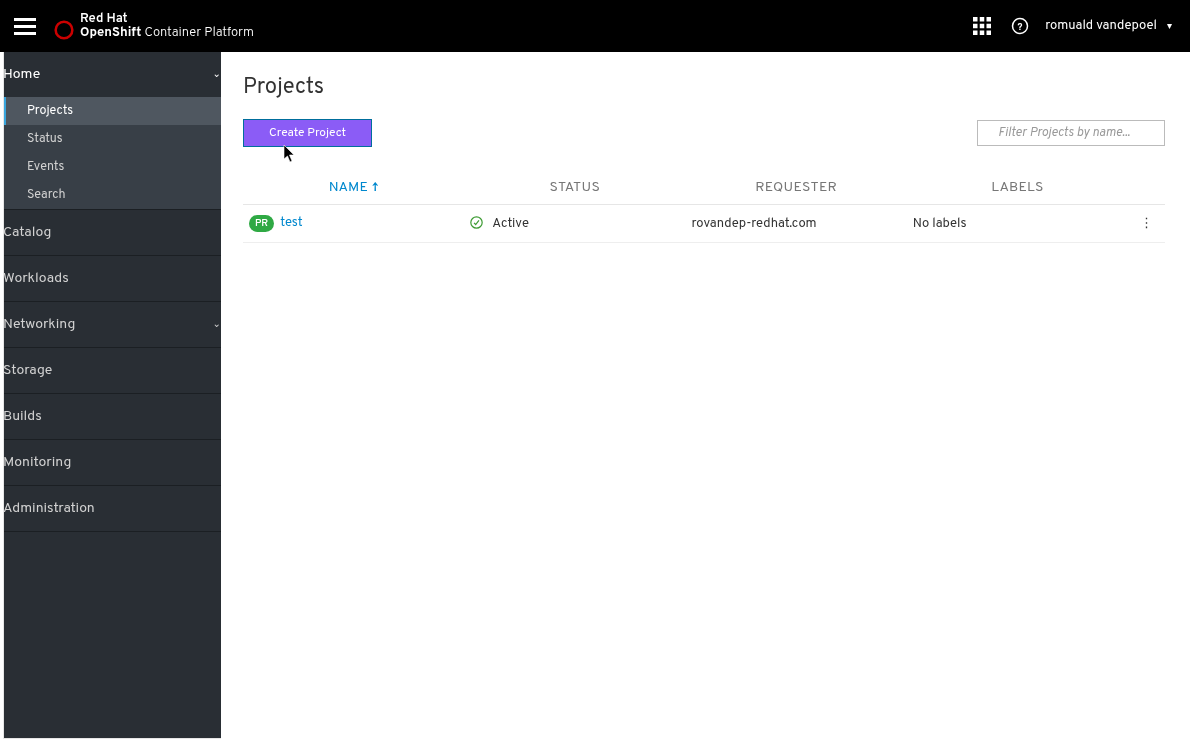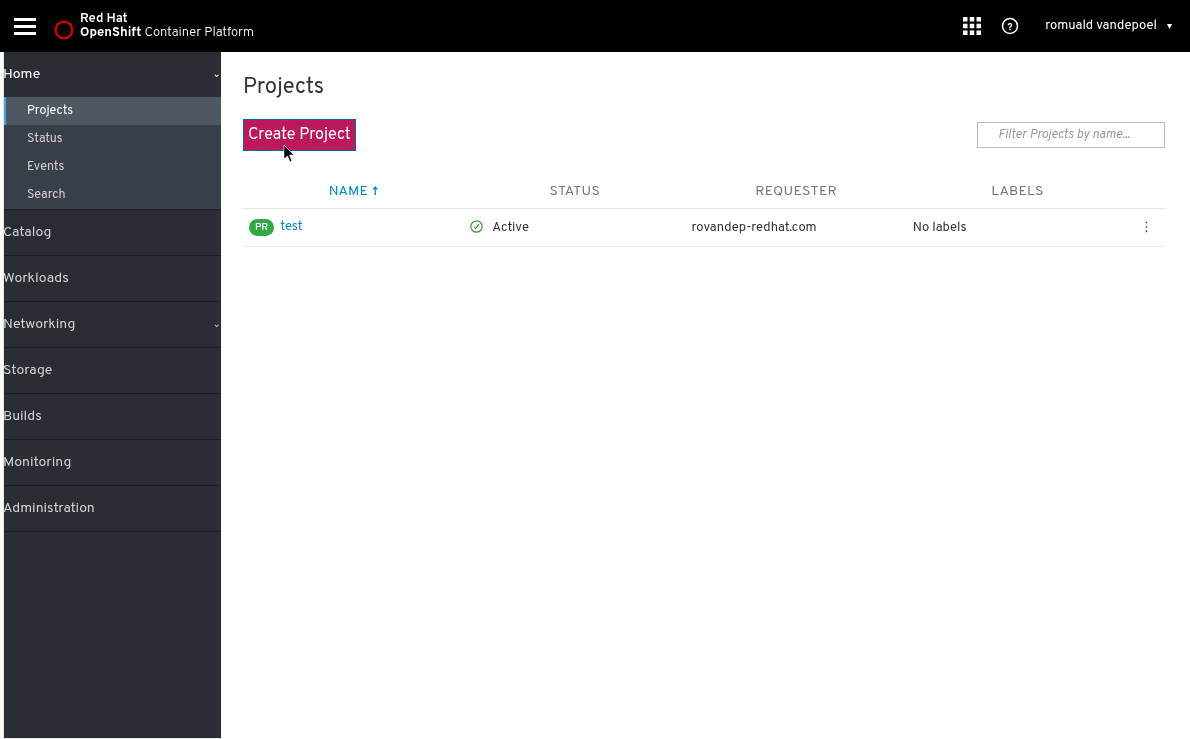--- a/index.html
+++ b/index.html
@@ -21,21 +21,21 @@
 .brand { display:flex; align-items:flex-end; }
 .redhat-logo {
   width:20px; height:20px; margin-right:6px;
 }
 .brand-text { font-size:13px; line-height:1.1; }
 .brand-text .line1 { font-weight:600; }
 .brand-text .line2 { font-weight:300; }
 .brand-text .line2 b { font-weight:700; }
 .spacer { flex:1; }
 .top-icon { width:18px; height:18px; margin-left:20px; cursor:pointer; fill:#fff; color:#fff; }
-.user-menu { margin-left:26px; font-size:13px; display:flex; align-items:center; cursor:pointer; }
+.user-menu { margin-left:16px; font-size:13px; display:flex; align-items:center; cursor:pointer; }
 .user-menu .caret { margin-left:10px; font-size:10px; }
 
 
 .shell { position:absolute; top:52px; left:0; right:0; bottom:0; display:flex; }
 .shell::before {
   content:""; position:absolute; left:3px; right:3px; top:0; bottom:0;
   border-left:1px solid #e6e6e6; border-right:1px solid #e6e6e6; border-bottom:1px solid #e6e6e6; pointer-events:none;
 }
 
 
@@ -56,22 +56,22 @@
 }
 .nav-item.active {
   background:#4f5760; color:#fff; border-left:3px solid #39a5dc; padding-left:21px;
 }
 
 
 .main { flex:1; background:#fff; padding:22px 22px; margin-right:3px; position:relative; }
 .page-title { font-size:22px; font-weight:400; color:#333; margin-bottom:18px; }
 .action-row { display:flex; align-items:center; margin-bottom:24px; }
 .btn-primary {
-  background:#be185d; color:#fff; border:1px solid #006e9c; padding:5px 4px;
-  font-size:16px; cursor:pointer;
+  background:#8b5cf6; color:#fff; border:1px solid #006e9c; padding:5px 25px;
+  font-size:12px; cursor:pointer;
 }
 .filter-input {
   margin-left:auto; width:188px; padding:4px 20px; font-size:12.5px;
   border:1px solid #bbb; color:#333; font-style:italic;
 }
 .filter-input::placeholder { color:#999; font-style:italic; }
 
 
 .tbl { width:100%; border-collapse:collapse; }
 .tbl th {

